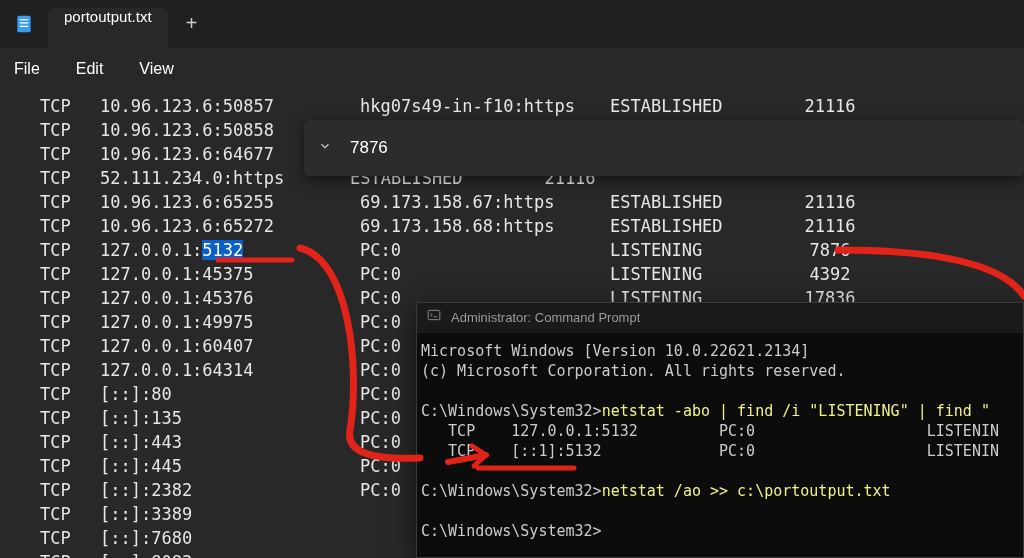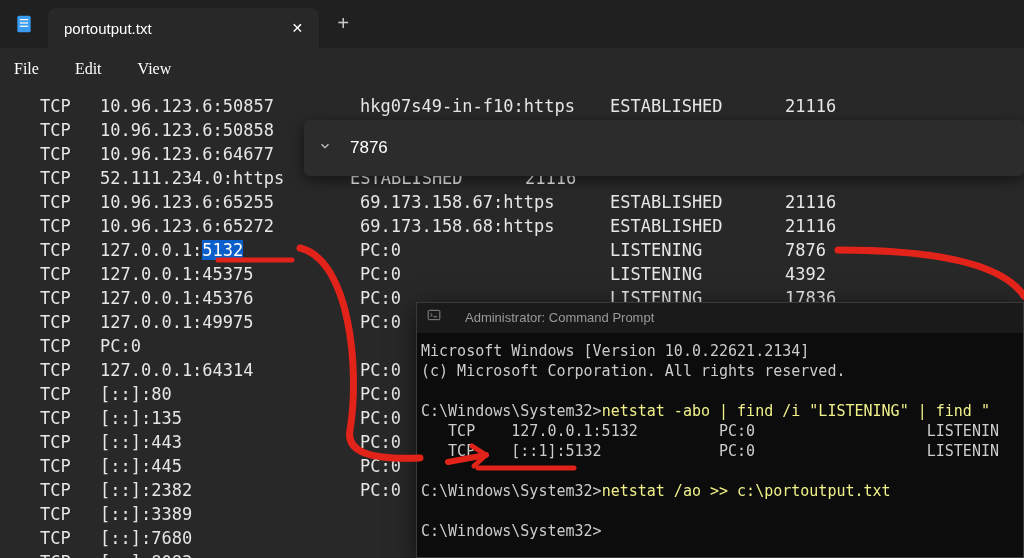--- a/index.html
+++ b/index.html
@@ -1,42 +1,42 @@
 <!DOCTYPE html>
 <html><head>
 <meta charset="utf-8">
 <style>
   * { margin: 0; padding: 0; box-sizing: border-box; }
   html, body { width: 1024px; height: 558px; overflow: hidden; background: #202020; font-family: "Consolas", "Courier New", monospace; color: #dcdcdc; }
   
   .tabbar { height: 48px; display: flex; align-items: center; background: #202020; }
   .app-icon { width: 48px; display:flex; align-items:center; justify-content:center; }
   .app-icon svg { width:20px; height:20px; }
-  .tab { height: 40px; margin-top:8px; background:#282828; border-radius:8px 8px 0 0; padding:0 16px; display:flex; align-items:center; gap:140px; font-family:"Segoe UI",sans-serif; font-size:15px;}
+  .tab { height: 40px; margin-top:8px; background:#282828; border-radius:8px 8px 0 0; padding:0 16px; display:flex; align-items:center; gap:140px; font-family:"Segoe UI",sans-serif; font-size:15px;flex-direction:column;}
   .tab .title { color:#fff; }
   .tab .close { color:#fff; font-size:14px;}
   .newtab { width:48px; text-align:center; font-size:20px; color:#ccc;}
   
-  .menubar { height:42px; background:#282828; display:flex; align-items:center; padding-left:14px; gap:36px; font-family:Liberation Serif, serif; font-size:16px; color:#fff;}
+  .menubar { height:42px; background:#282828; display:flex; align-items:center; padding-left:14px; gap:36px; font-family:Liberation Sans, sans-serif; font-size:16px; color:#fff;}
   
   .editor { position:absolute; top:90px; left:0; right:0; bottom:0; background:#282828; padding-top:4px; }
   .row { display:flex; font-size:17px; line-height:24px; font-family:"Consolas",monospace; white-space:pre; color:#e6e6e6;}
   .row .c1 { width:100px; padding-left:40px;}
   .row .c2 { width:260px;}
   .row .c3 { width:250px; padding-left:0;}
   .row .c4 { width:175px;}
-  .row .c5 { width:90px;}
+  .row .c5 { width:90px;text-align:center;}
   .sel { background:#0a5fca; color:#ffffff; }
   
   .findbar { position:absolute; left:304px; top:120px; width:720px; height:56px; background:#2c2c2c; border-radius:6px; display:flex; align-items:center; gap:18px; padding:0 14px; box-shadow:0 4px 14px rgba(0,0,0,0.5); z-index:5;}
   .findbar .chev { color:#ccc; }
   .findbar input { flex:0 0 260px; background:transparent; border:none; outline:none; color:#fff; font-size:17px; font-family:"Segoe UI",sans-serif;}
   
   .cmdwin { position:absolute; left:416px; top:302px; width:608px; height:256px; background:#0c0c0c; border:1px solid #3a3a3a; z-index:10; font-size:15px; line-height:20px; box-shadow:0 6px 24px rgba(0,0,0,0.6);}
-  .cmdtitle { height:30px; background:#1a1a1a; display:flex; align-items:center; gap:24px; padding-left:10px; font-family:"Segoe UI",sans-serif; font-size:13px; color:#9a9a9a;}
+  .cmdtitle { height:30px; background:#1a1a1a; display:flex; align-items:center; gap:10px; padding-left:10px; font-family:"Segoe UI",sans-serif; font-size:13px; color:#9a9a9a;}
   .cmdtitle svg{width:14px;height:14px;}
   .cmdbody { padding:8px 4px 0 4px; white-space:pre; font-family:"Consolas",monospace; color:#ccc; overflow:hidden;}
   .cmdbody .y { color:#f1f18a; }
   .cmdbody .g { color:#ccc; }
   
   .annot { position:absolute; inset:0; pointer-events:none; z-index:20;}
 </style>
 </head>
 <body>
 
@@ -66,21 +66,21 @@
     <div class="row"><span class="c1">TCP</span><span class="c2">10.96.123.6:50857</span><span class="c3">hkg07s49-in-f10:https</span><span class="c4">ESTABLISHED</span><span class="c5">21116</span></div>
     <div class="row"><span class="c1">TCP</span><span class="c2">10.96.123.6:50858</span><span class="c3"></span><span class="c4"></span><span class="c5"></span></div>
     <div class="row"><span class="c1">TCP</span><span class="c2">10.96.123.6:64677</span><span class="c3"></span><span class="c4"></span><span class="c5"></span></div>
     <div class="row"><span class="c1">TCP</span><span class="c3">52.111.234.0:https</span><span class="c4">ESTABLISHED</span><span class="c5">21116</span></div>
     <div class="row"><span class="c1">TCP</span><span class="c2">10.96.123.6:65255</span><span class="c3">69.173.158.67:https</span><span class="c4">ESTABLISHED</span><span class="c5">21116</span></div>
     <div class="row"><span class="c1">TCP</span><span class="c2">10.96.123.6:65272</span><span class="c3">69.173.158.68:https</span><span class="c4">ESTABLISHED</span><span class="c5">21116</span></div>
     <div class="row"><span class="c1">TCP</span><span class="c2"><span>127.0.0.1:</span><span class="sel">5132</span></span><span class="c3">PC:0</span><span class="c4">LISTENING</span><span class="c5">7876</span></div>
     <div class="row"><span class="c1">TCP</span><span class="c2">127.0.0.1:45375</span><span class="c3">PC:0</span><span class="c4">LISTENING</span><span class="c5">4392</span></div>
     <div class="row"><span class="c1">TCP</span><span class="c2">127.0.0.1:45376</span><span class="c3">PC:0</span><span class="c4">LISTENING</span><span class="c5">17836</span></div>
     <div class="row"><span class="c1">TCP</span><span class="c2">127.0.0.1:49975</span><span class="c3">PC:0</span><span class="c4"></span><span class="c5"></span></div>
-    <div class="row"><span class="c1">TCP</span><span class="c3">PC:0</span><span class="c4"></span><span class="c5"></span></div>
+    <div class="row"><span class="c1">TCP</span><span class="c2">127.0.0.1:60407</span><span class="c3">PC:0</span><span class="c4"></span><span class="c5"></span></div>
     <div class="row"><span class="c1">TCP</span><span class="c2">127.0.0.1:64314</span><span class="c3">PC:0</span><span class="c4"></span><span class="c5"></span></div>
     <div class="row"><span class="c1">TCP</span><span class="c2">[::]:80</span><span class="c3">PC:0</span><span class="c4"></span><span class="c5"></span></div>
     <div class="row"><span class="c1">TCP</span><span class="c2">[::]:135</span><span class="c3">PC:0</span><span class="c4"></span><span class="c5"></span></div>
     <div class="row"><span class="c1">TCP</span><span class="c2">[::]:443</span><span class="c3">PC:0</span><span class="c4"></span><span class="c5"></span></div>
     <div class="row"><span class="c1">TCP</span><span class="c2">[::]:445</span><span class="c3">PC:0</span><span class="c4"></span><span class="c5"></span></div>
     <div class="row"><span class="c1">TCP</span><span class="c2">[::]:2382</span><span class="c3">PC:0</span><span class="c4"></span><span class="c5"></span></div>
     <div class="row"><span class="c1">TCP</span><span class="c2">[::]:3389</span><span class="c3"></span><span class="c4"></span><span class="c5"></span></div>
     <div class="row"><span class="c1">TCP</span><span class="c2">[::]:7680</span><span class="c3"></span><span class="c4"></span><span class="c5"></span></div>
     <div class="row"><span class="c1">TCP</span><span class="c2">[::]:8083</span><span class="c3"></span><span class="c4"></span><span class="c5"></span></div>
   </div>

